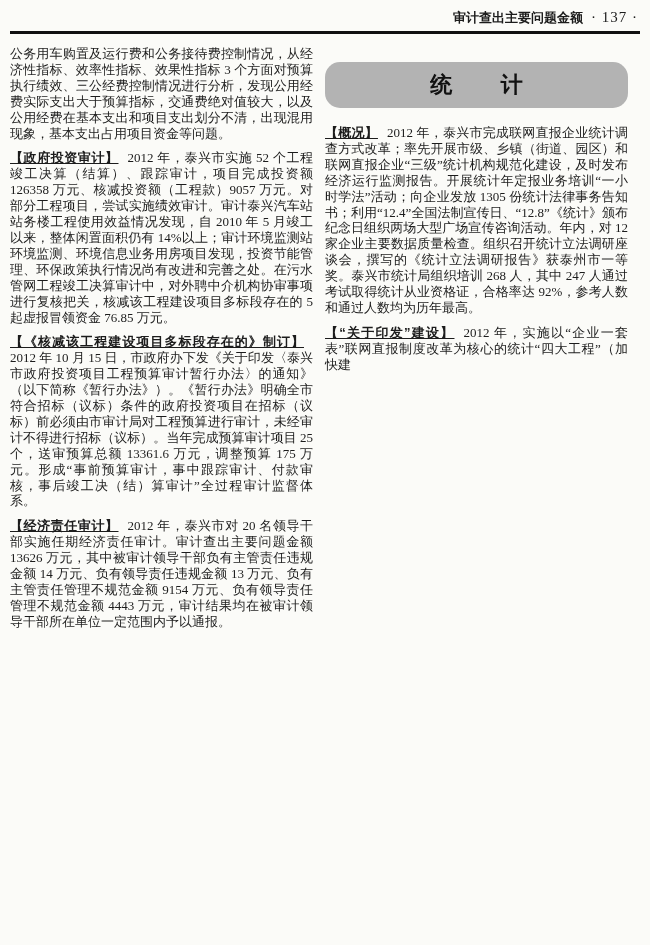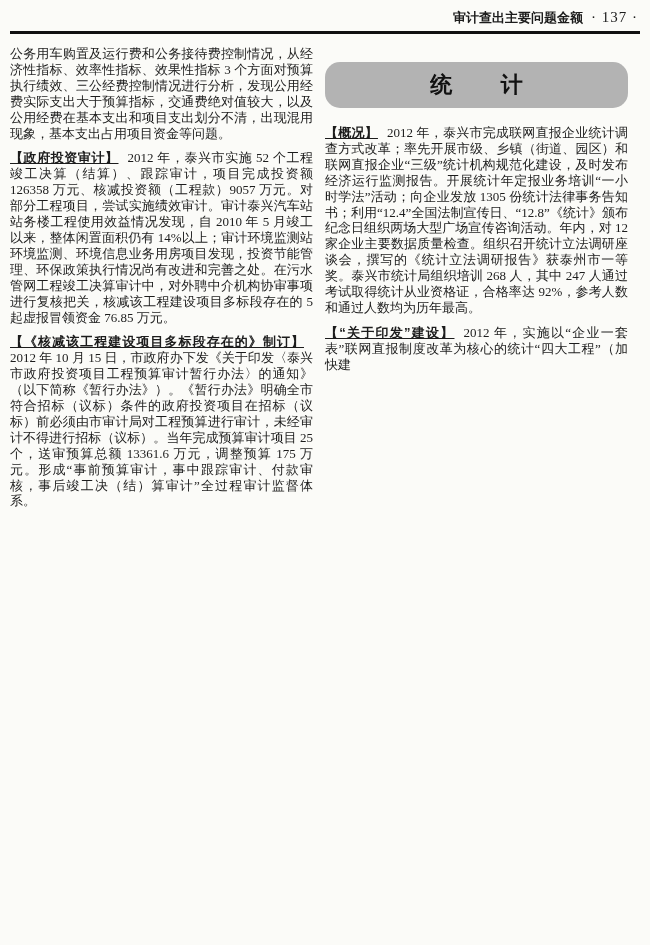--- a/index.html
+++ b/index.html
@@ -43,20 +43,21 @@
     <span class="header-page">· 137 ·</span>
   </div>
   <div class="rule"></div>
 
   <div class="columns">
 
     <div class="col">
       <p><span>公务用车购置及运行费和公务接待费控制情况，从经济性指标、效率性指标、效果性指标 3 个方面对预算执行绩效、三公经费控制情况进行分析，发现公用经费实际支出大于预算指标，交通费绝对值较大，以及公用经费在基本支出和项目支出划分不清，出现混用现象，基本支出占用项目资金等问题。</span></p>
       <p><span class="h">【政府投资审计】</span><span>2012 年，泰兴市实施 52 个工程竣工决算（结算）、跟踪审计，项目完成投资额 126358 万元、核减投资额（工程款）9057 万元。对部分工程项目，尝试实施绩效审计。审计泰兴汽车站站务楼工程使用效益情况发现，自 2010 年 5 月竣工以来，整体闲置面积仍有 14%以上；审计环境监测站环境监测、环境信息业务用房项目发现，投资节能管理、环保政策执行情况尚有改进和完善之处。在污水管网工程竣工决算审计中，对外聘中介机构协审事项进行复核把关，核减该工程建设项目多标段存在的 5 起虚报冒领资金 76.85 万元。</span></p>
       <p><span class="h">【《核减该工程建设项目多标段存在的》制订】</span><span>2012 年 10 月 15 日，市政府办下发《关于印发〈泰兴市政府投资项目工程预算审计暂行办法〉的通知》（以下简称《暂行办法》）。《暂行办法》明确全市符合招标（议标）条件的政府投资项目在招标（议标）前必须由市审计局对工程预算进行审计，未经审计不得进行招标（议标）。当年完成预算审计项目 25 个，送审预算总额 13361.6 万元，调整预算 175 万元。形成“事前预算审计，事中跟踪审计、付款审核，事后竣工决（结）算审计”全过程审计监督体系。</span></p>
+      <p><span class="h">【经济责任审计】</span><span>2012 年，泰兴市对 20 名领导干部实施任期经济责任审计。审计查出主要问题金额 13626 万元，其中被审计领导干部负有主管责任违规金额 14 万元、负有领导责任违规金额 13 万元、负有主管责任管理不规范金额 9154 万元、负有领导责任管理不规范金额 4443 万元，审计结果均在被审计领导干部所在单位一定范围内予以通报。</span></p>
     </div>
 
     <div class="col">
 
       <div class="banner">
           <span>统计</span>
         </div>
 
       <p><span class="h">【概况】</span><span>2012 年，泰兴市完成联网直报企业统计调查方式改革；率先开展市级、乡镇（街道、园区）和联网直报企业“三级”统计机构规范化建设，及时发布经济运行监测报告。开展统计年定报业务培训“一小时学法”活动；向企业发放 1305 份统计法律事务告知书；利用“12.4”全国法制宣传日、“12.8”《统计》颁布纪念日组织两场大型广场宣传咨询活动。年内，对 12 家企业主要数据质量检查。组织召开统计立法调研座谈会，撰写的《统计立法调研报告》获泰州市一等奖。泰兴市统计局组织培训 268 人，其中 247 人通过考试取得统计从业资格证，合格率达 92%，参考人数和通过人数均为历年最高。</span></p>
       <p><span class="h">【“关于印发”建设】</span><span>2012 年，实施以“企业一套表”联网直报制度改革为核心的统计“四大工程”（加快建</span></p>

